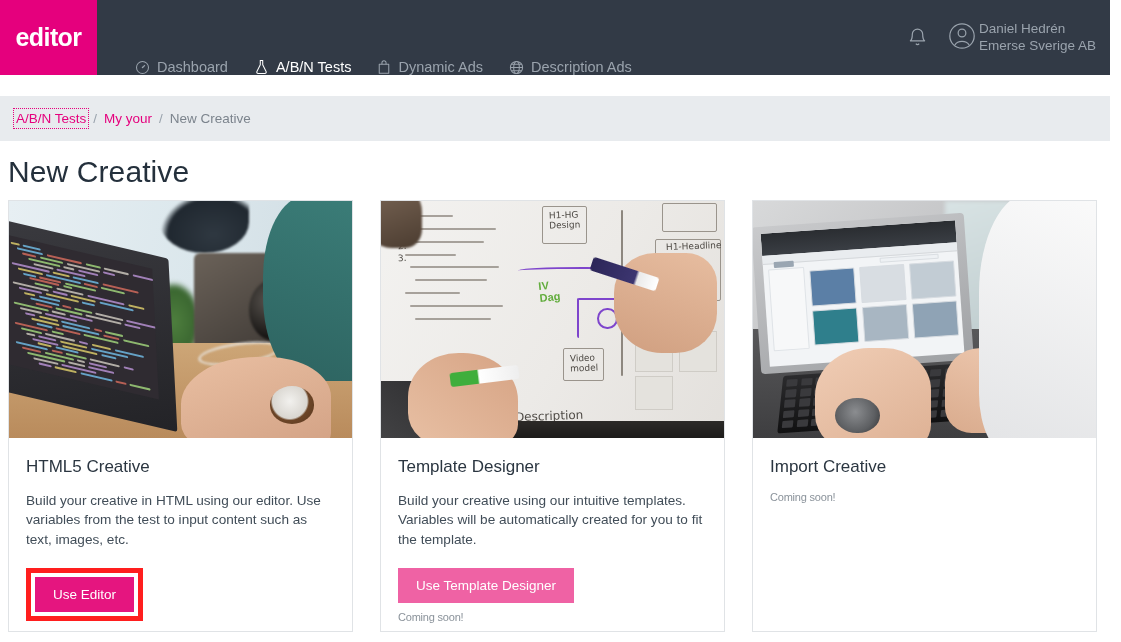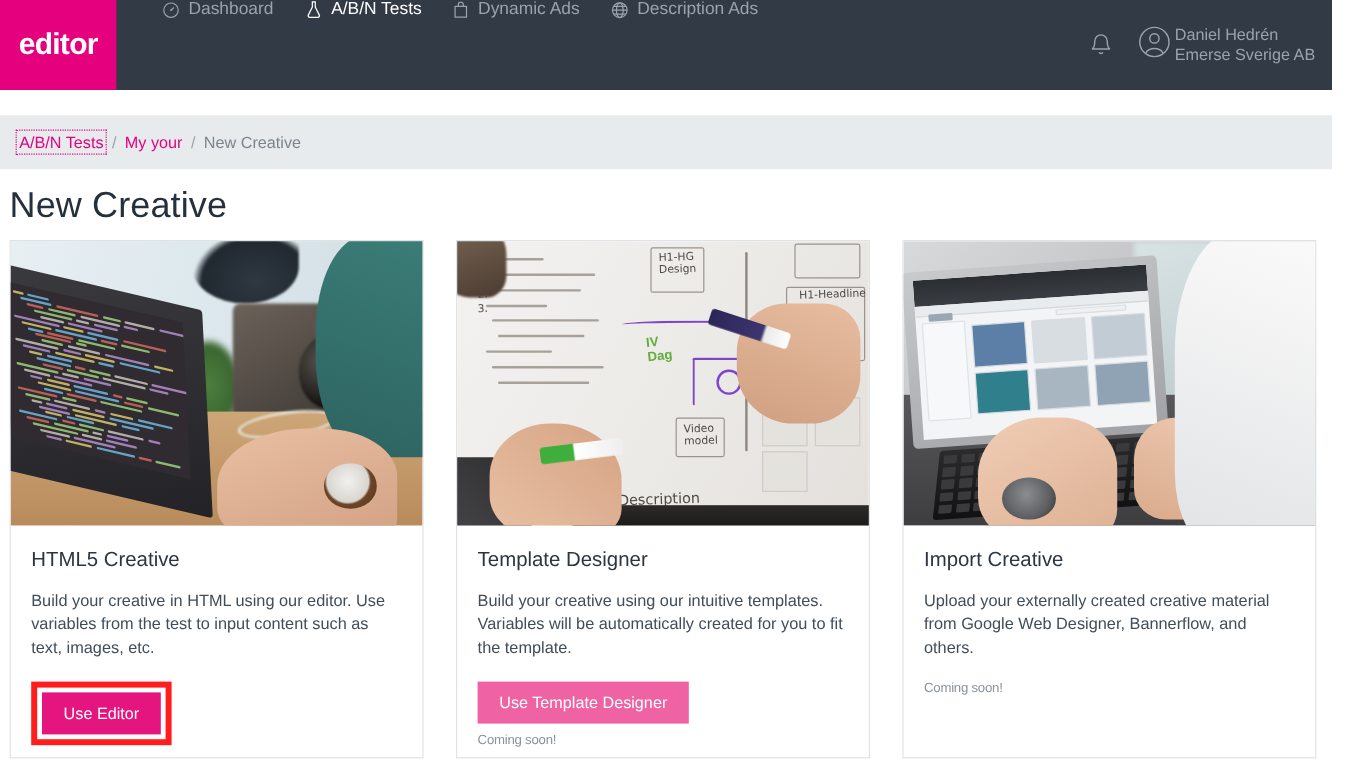--- a/index.html
+++ b/index.html
@@ -20,21 +20,21 @@
   .logo-block {
     width: 97px; height: 75px;
     background: #e5007d;
     display: flex; align-items: center; justify-content: center;
     flex-shrink: 0;
   }
   .logo-text {
     color: #ffffff; font-size: 25px; font-weight: bold;
     letter-spacing: -0.6px; line-height: 1;
   }
-  .nav-items { display: flex; align-items: flex-start; margin-left: 25px; }
+  .nav-items { display: flex; align-items: flex-end; margin-left: 25px; }
   .nav-item {
     display: flex; align-items: center; gap: 7px;
     color: #9aa3ad; font-size: 14.5px;
     padding: 0 13px; cursor: pointer; white-space: nowrap;
   }
   .nav-item.active { color: #ffffff; }
   .nav-item .ico { display: flex; align-items: center; }
   .nav-item svg { display: block; }
 
   .nav-right {
@@ -592,18 +592,17 @@
             <i style="left:93%;top:79%;width:5.4%;height:13%"></i>
           </div>
         <div class="ph p3-hand2"></div>
         <div class="ph p3-hand1"></div>
         <div class="ph p3-watch"></div>
         <div class="ph p3-sleeve"></div>
       </div>
     </div>
     <div class="card-body">
       <div class="card-title">Import Creative</div>
-      <div class="card-desc">Upload your externally created creative material from Google Web Designer, Bannerflow, and others.</div>
       <div class="coming">Coming soon!</div>
     </div>
   </div>
 
 </div>
 
 </body></html>

